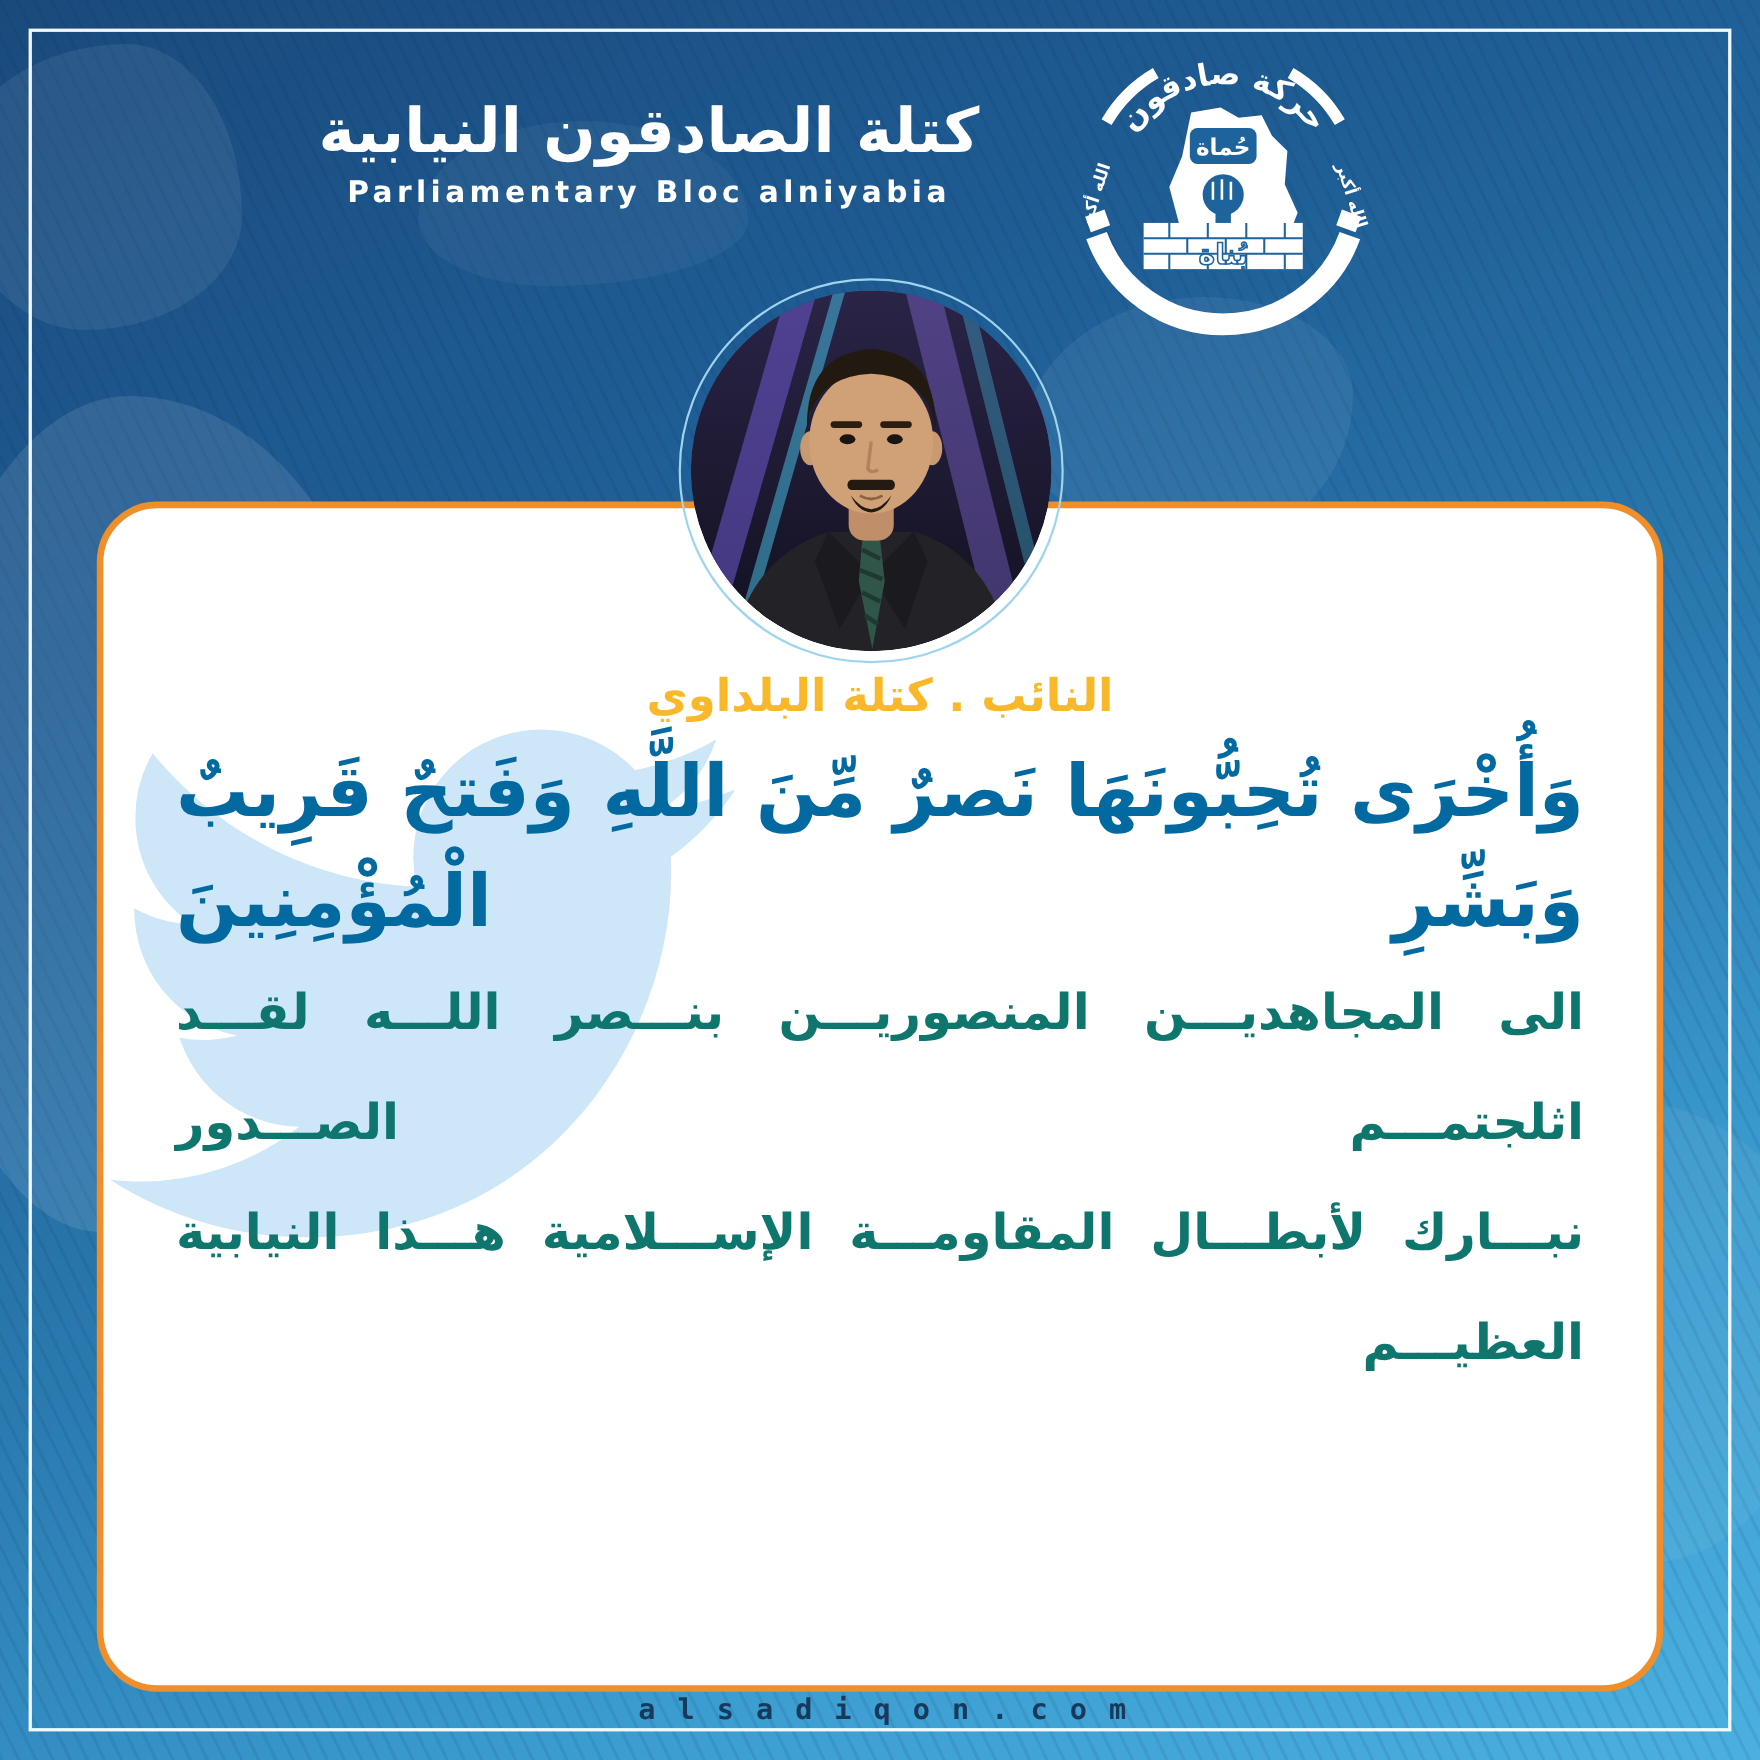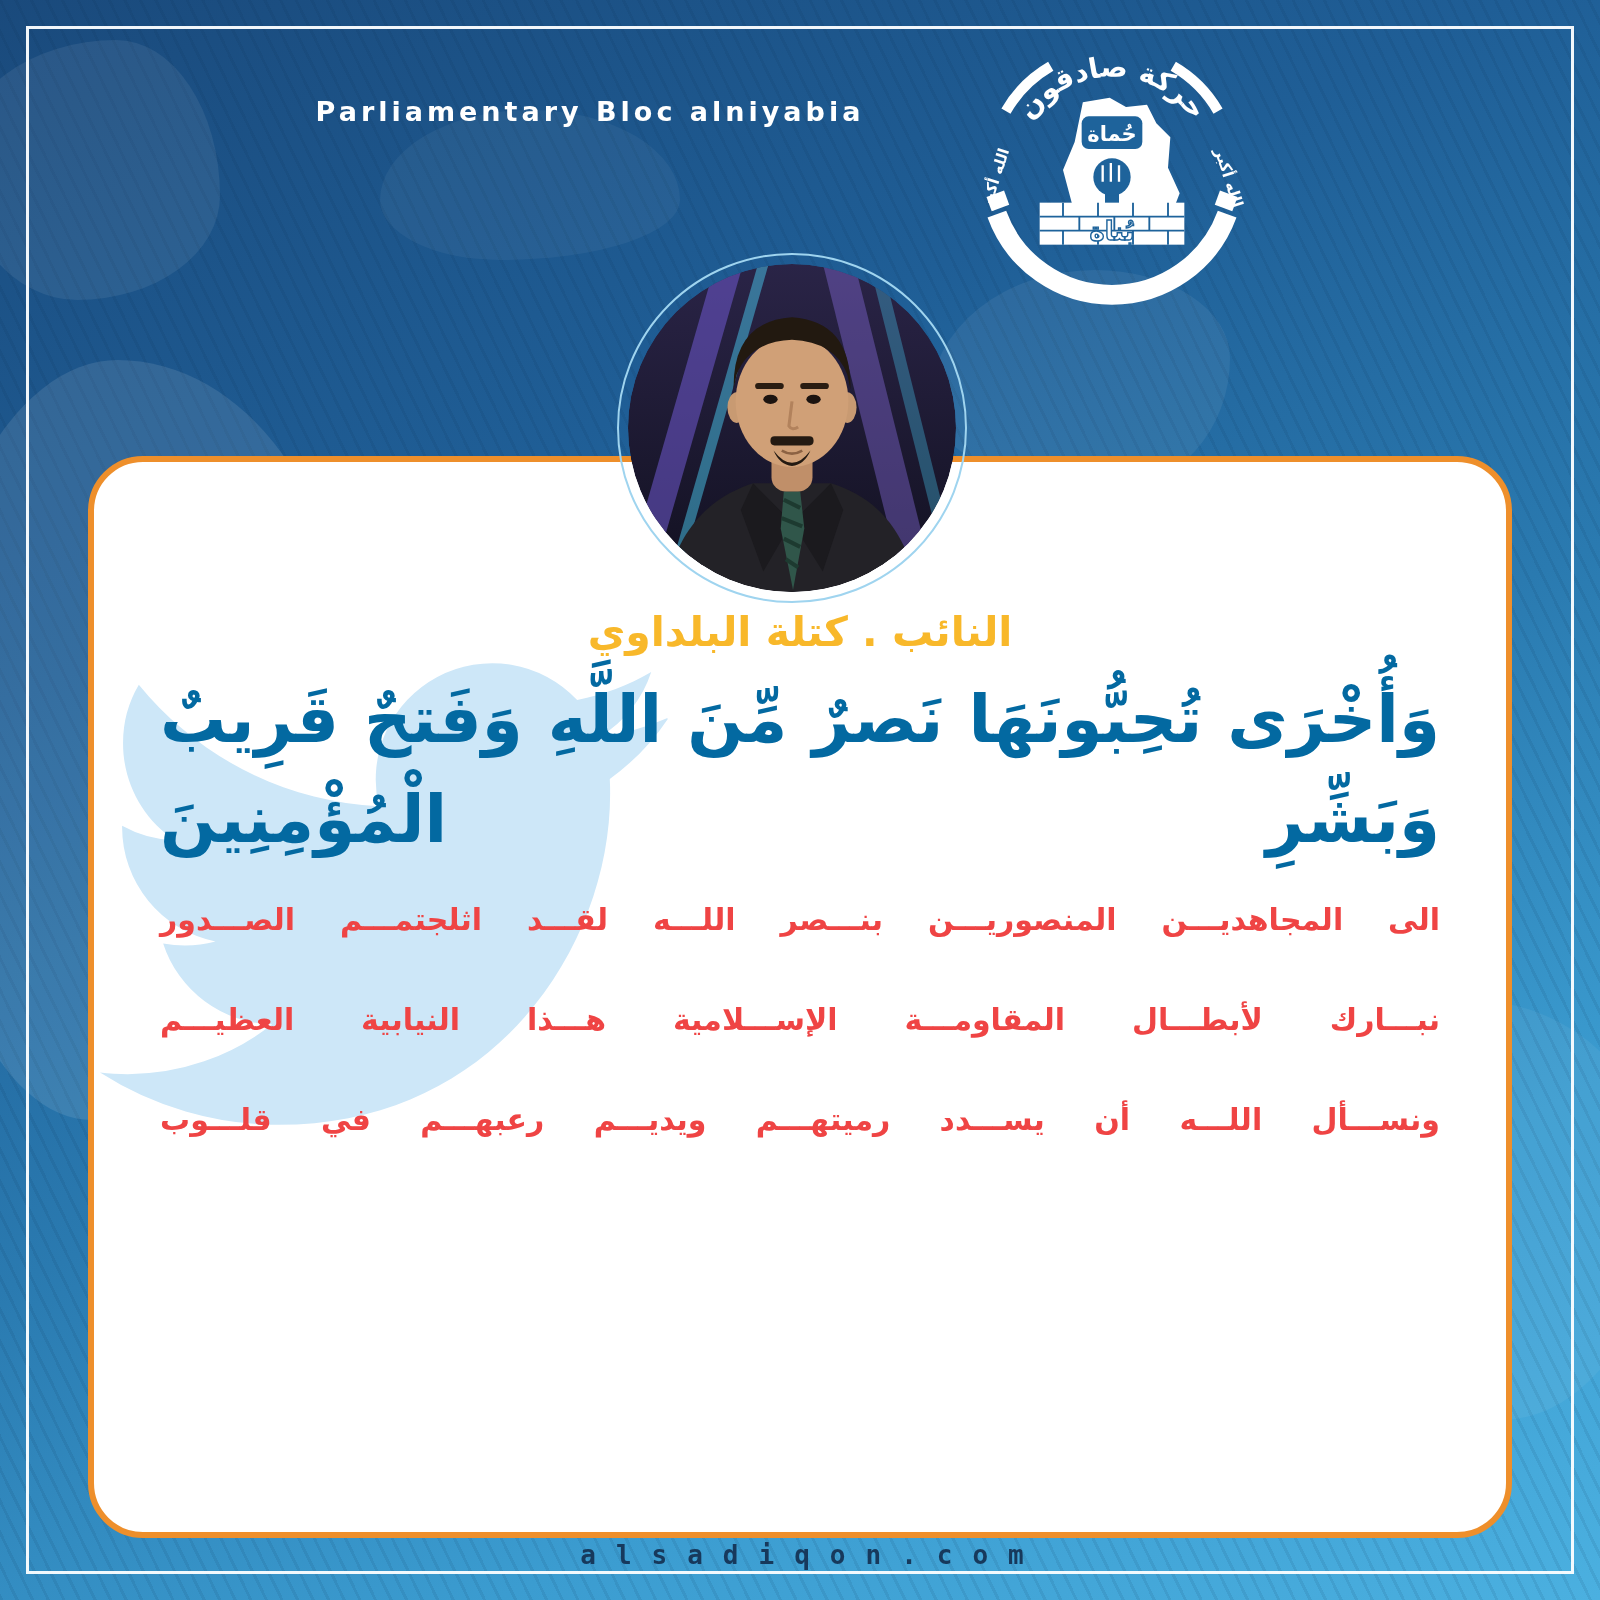--- a/index.html
+++ b/index.html
@@ -25,38 +25,39 @@
   .photo-wrap{position:absolute;left:628px;top:264px;width:328px;height:328px;z-index:4;}
   .photo-ring{position:absolute;inset:-11px;border:2px solid #9fd4ef;border-radius:50%;}
   .photo{width:328px;height:328px;border-radius:50%;overflow:hidden;display:block;}
   .card{position:absolute;left:88px;top:456px;width:1412px;height:1070px;
     background:#fff;border:6px solid #ee8f2b;border-radius:55px;z-index:2;overflow:hidden;}
   .bird{position:absolute;left:6px;top:148px;width:568px;height:568px;z-index:0;}
   .content{position:relative;z-index:1;padding:0 66px;direction:rtl;}
   .author{margin-top:142px;text-align:center;color:#f8b82a;font-size:41px;font-weight:bold;line-height:56px;}
   .verse{margin-top:10px;font-size:66px;font-weight:bold;color:#0369a1;line-height:100px;
     text-align:justify;text-align-last:justify;}
-  .line{font-size:30px;font-weight:bold;color:#ef4444;line-height:100px;text-align:right;}
+  .line{font-size:45px;font-weight:bold;color:#0f766e;line-height:100px;text-align:right;}
   .j{text-align:justify;text-align-last:justify;}
   .site{position:absolute;left:0;right:0;top:1540px;text-align:center;z-index:5;
     color:#17395c;font-size:26px;font-weight:bold;letter-spacing:20px;
     font-family:"DejaVu Sans Mono",monospace;padding-left:24px;}
 </style>
 </head>
 <body>
 
 <div class="blob b1"></div>
 <div class="blob b2"></div>
 <div class="blob b3"></div>
 <div class="blob b4"></div>
 <div class="blob b5"></div>
 
 <div class="frame"></div>
 
 <div class="header">
+  <div class="h-ar">كتلة الصادقون النيابية</div>
   <div class="h-en">Parliamentary Bloc alniyabia</div>
 </div>
 
 <div class="logo">
   <svg viewBox="0 0 240 240" width="280" height="280">
 
     <path d="M 21.3 157.9 A 105 105 0 0 0 218.7 157.9" fill="none" stroke="#ffffff" stroke-width="17"></path>
     <rect x="14" y="140" width="16" height="13" fill="#ffffff" transform="rotate(-20 22 146)"></rect>
     <rect x="210" y="140" width="16" height="13" fill="#ffffff" transform="rotate(20 218 146)"></rect>
 
@@ -143,18 +144,17 @@
 
 <div class="card">
   <svg class="bird" viewBox="0 0 24 24">
     <path fill="#cde7f8" d="M23.953 4.57a10 10 0 01-2.825.775 4.958 4.958 0 002.163-2.723c-.951.555-2.005.959-3.127 1.184a4.92 4.92 0 00-8.384 4.482C7.69 8.095 4.067 6.13 1.64 3.162a4.822 4.822 0 00-.666 2.475c0 1.71.87 3.213 2.188 4.096a4.904 4.904 0 01-2.228-.616v.06a4.923 4.923 0 003.946 4.827 4.996 4.996 0 01-2.212.085 4.936 4.936 0 004.604 3.417 9.867 9.867 0 01-6.102 2.105c-.39 0-.779-.023-1.17-.067a13.995 13.995 0 007.557 2.209c9.053 0 13.998-7.496 13.998-13.985 0-.21 0-.42-.015-.63A9.935 9.935 0 0024 4.59z"></path>
   </svg>
   <div class="content">
     <div class="author">النائب . كتلة البلداوي</div>
     <div class="verse">وَأُخْرَى تُحِبُّونَهَا نَصرٌ مِّنَ اللَّهِ وَفَتحٌ قَرِيبٌ وَبَشِّرِ الْمُؤْمِنِينَ</div>
     <div class="line j">الى المجاهديـــن المنصوريـــن بنـــصر اللـــه لقـــد اثلجتمـــم الصـــدور</div>
     <div class="line j">نبـــارك لأبطـــال المقاومـــة الإســـلامية هـــذا النيابية العظيـــم</div>
-    <div class="line j">ونســـأل اللـــه أن يســـدد رميتهـــم ويديـــم رعبهـــم في قلـــوب</div>
 
   </div>
 </div>
 
 <div class="site">alsadiqon.com</div>
 
 </body></html>

